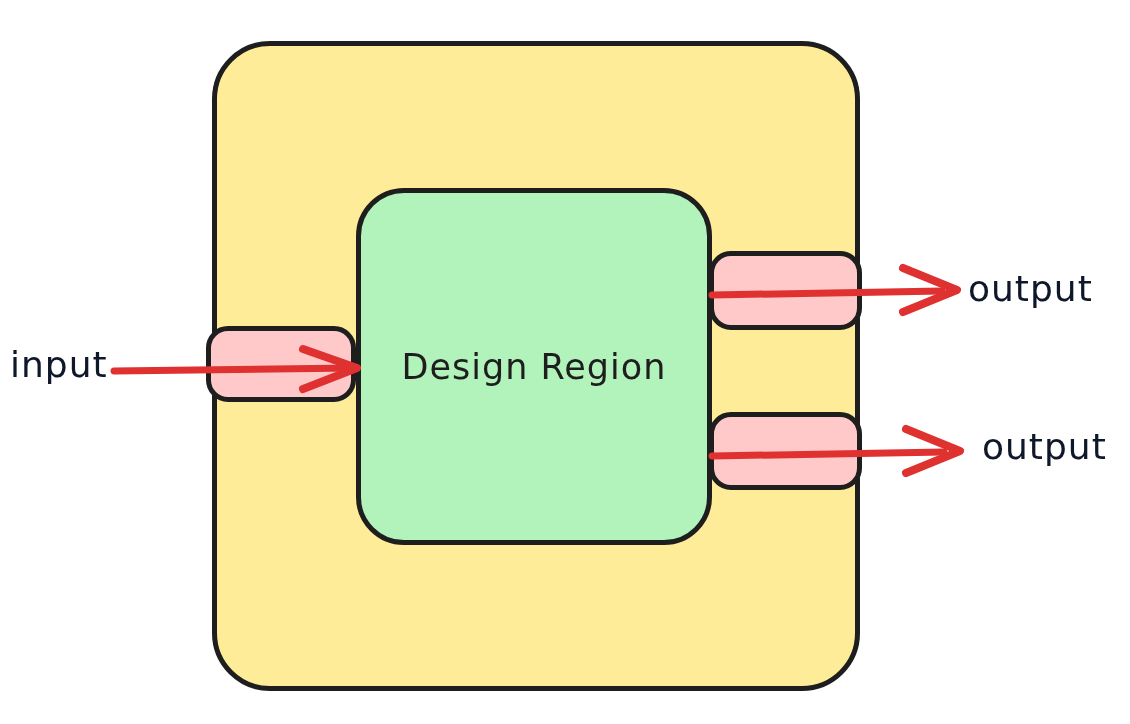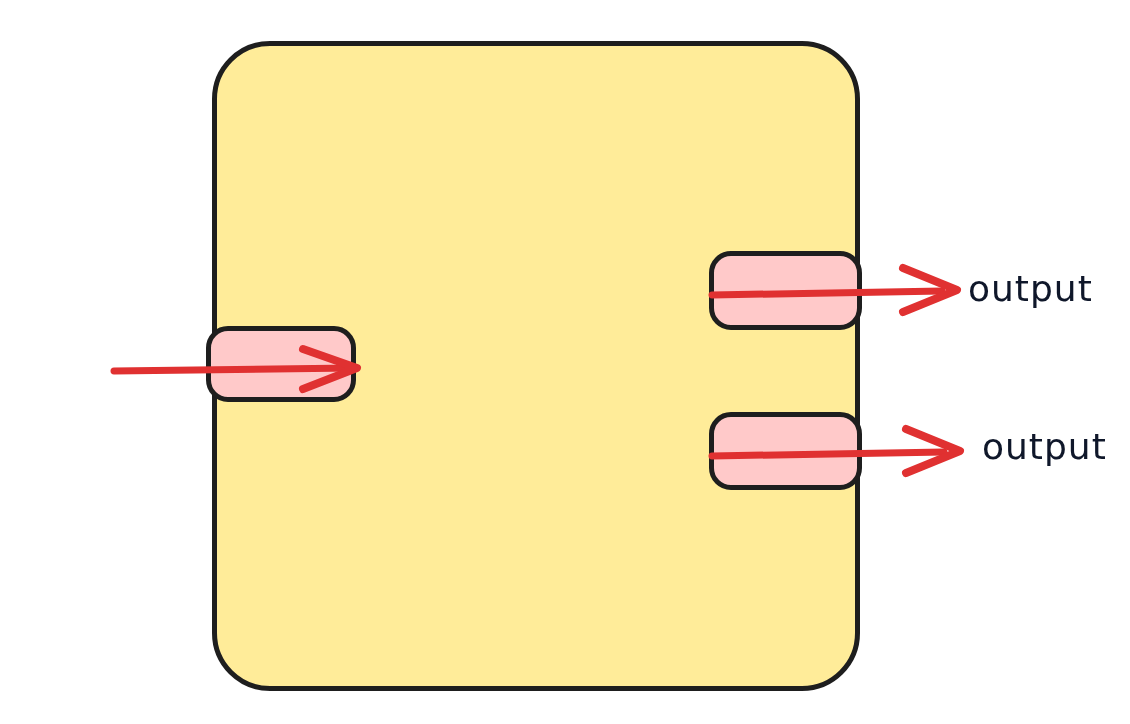--- a/index.html
+++ b/index.html
@@ -77,20 +77,23 @@
   .label-output-top  { left: 968px; top: 268px; }
   .label-output-bot  { left: 982px; top: 426px; }
 </style>
 </head>
 <body>
 
 <div class="canvas">
 
   <div class="outer-box"></div>
 
+  <div class="design-region">
+    <span class="design-region-label">Design Region</span>
+  </div>
 
   <div class="port port-input"></div>
   <div class="port port-out-1"></div>
   <div class="port port-out-2"></div>
 
   <svg class="arrow-layer" viewBox="0 0 1130 724" xmlns="http://www.w3.org/2000/svg">
 
     <g>
       <line x1="114" y1="371" x2="353" y2="368" stroke-width="7"></line>
       <polyline points="303,349 357,368 303,389" stroke-width="8"></polyline>
@@ -100,18 +103,19 @@
       <line x1="712" y1="295" x2="942" y2="291" stroke-width="7"></line>
       <polyline points="903,268 957,290 903,312" stroke-width="8"></polyline>
     </g>
 
     <g>
       <line x1="712" y1="456" x2="944" y2="452" stroke-width="7"></line>
       <polyline points="906,429 960,451 906,473" stroke-width="8"></polyline>
     </g>
   </svg>
 
+  <span class="label label-input">input</span>
 
   <span class="label label-output-top">output</span>
 
   <span class="label label-output-bot">output</span>
 
 </div>
 
 </body></html>

